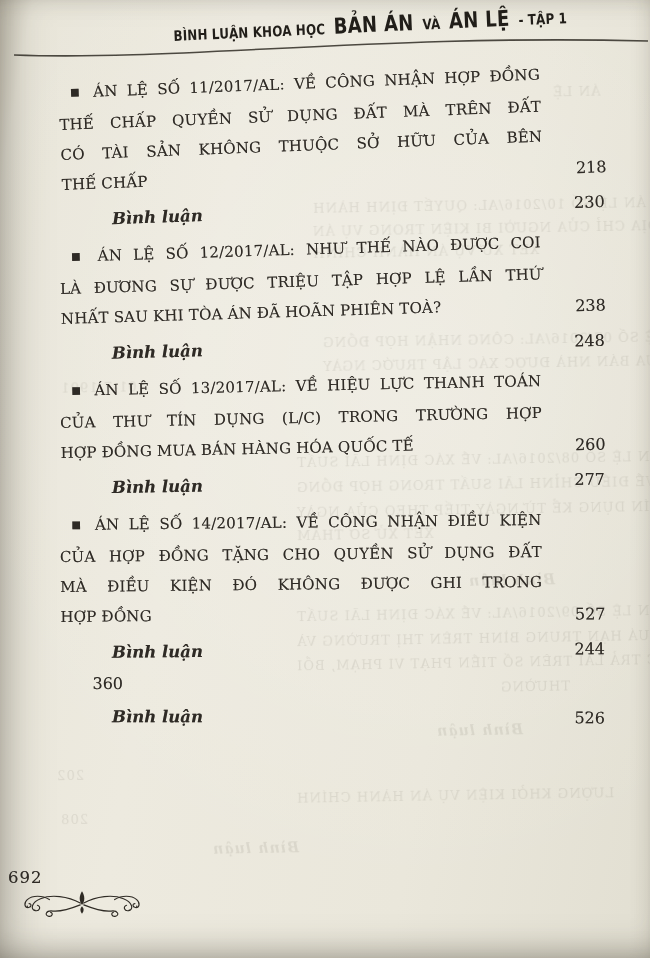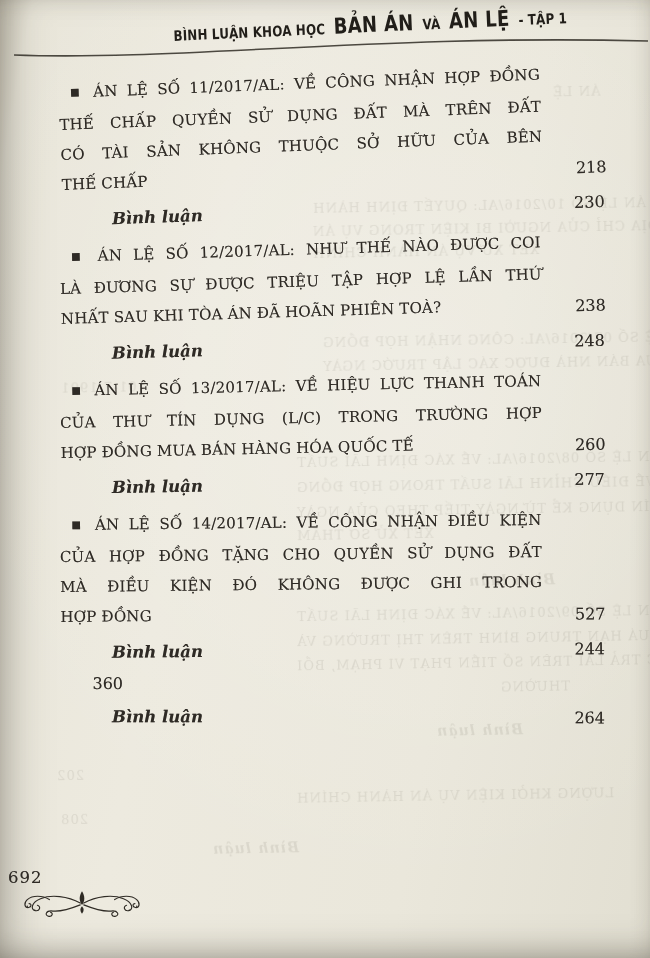--- a/index.html
+++ b/index.html
@@ -124,21 +124,21 @@
       </div>
       <div class="comment-row" style="transform: rotate(-0.4deg);">
         <div class="comment-label">Bình luận</div>
         <div class="comment-page">244</div>
       </div>
       <div class="entry" style="transform: rotate(-0.05deg);">
         <div class="entry-page">360</div>
       </div>
       <div class="comment-row" style="transform: rotate(0.15deg);">
         <div class="comment-label">Bình luận</div>
-        <div class="comment-page">264</div>
+        <div class="comment-page">526</div>
       </div>
     </div>
 
   <div id="ghosts">
       <div class="ghost" style="left: 552px; top: 84px; font-size: 13px;">ÁN LỆ</div>
       <div class="ghost" style="left: 312px; top: 198px; font-size: 13px;">ÁN LỆ SỐ 10/2016/AL: QUYẾT ĐỊNH HÀNH</div>
       <div class="ghost" style="left: 312px; top: 221px; font-size: 13px;">ĐỊA CHỈ CỦA NGƯỜI BỊ KIỆN TRONG VỤ ÁN</div>
       <div class="ghost" style="left: 312px; top: 244px; font-size: 13px;">XÉT XỬ VỤ ÁN HÀNH CHÍNH</div>
       <div class="ghost" style="left: 322px; top: 332px; font-size: 13px;">ÁN LỆ SỐ 07/2016/AL: CÔNG NHẬN HỢP ĐỒNG</div>
       <div class="ghost" style="left: 322px; top: 356px; font-size: 13px;">MUA BÁN NHÀ ĐƯỢC XÁC LẬP TRƯỚC NGÀY</div>

